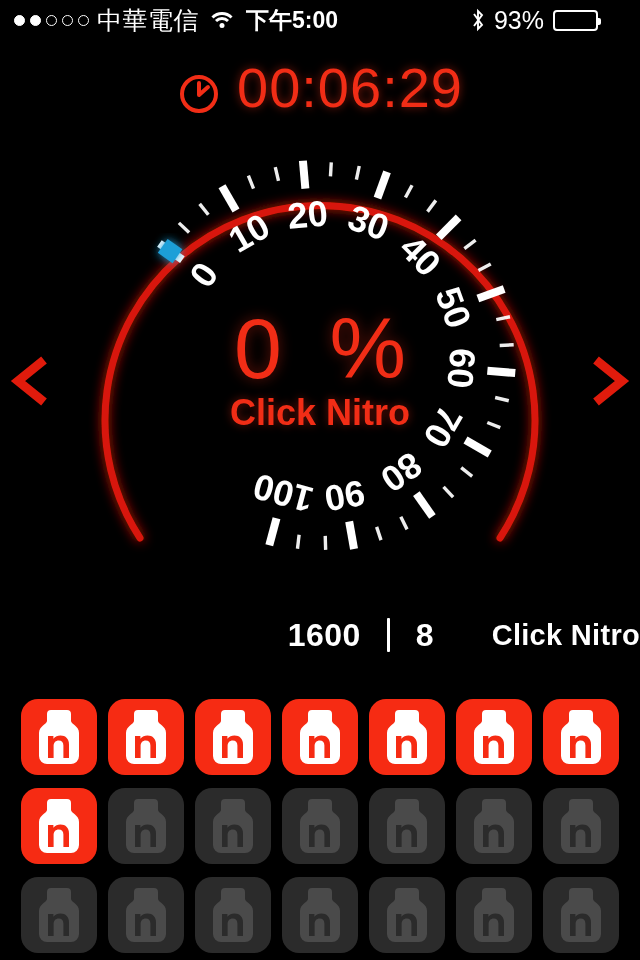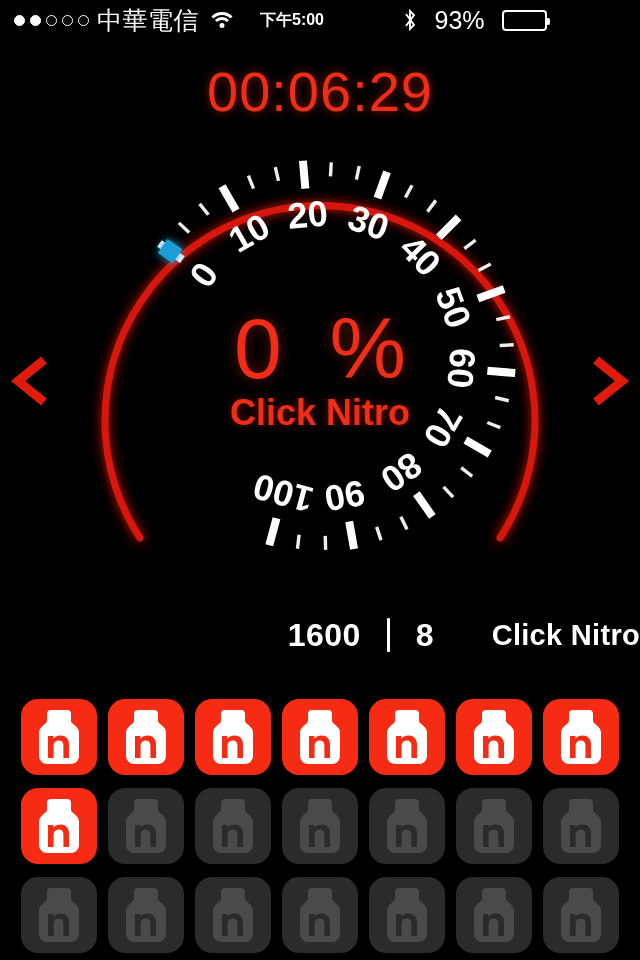--- a/index.html
+++ b/index.html
@@ -37,30 +37,30 @@
     align-items: center;
     gap: 8px;
     flex: 1 1 0;
   }
   .sb-center {
     flex: 0 0 auto;
     display: flex;
     align-items: center;
     justify-content: center;
     font-weight: bold;
-    font-size: 16px;
+    font-size: 23px;
     letter-spacing: 0px;
     margin-right: 28px;
   }
   .sb-right {
     flex: 1 1 0;
     display: flex;
     align-items: center;
-    justify-content: center;
-    gap: 17px;
+    justify-content: flex-end;
+    gap: 9px;
   }
   .signal-dots {
     display: flex;
     align-items: center;
     gap: 5px;
   }
   .dot {
     width: 11px; height: 11px;
     border-radius: 50%;
     border: 1.6px solid #fff;
@@ -120,24 +120,23 @@
     border-radius: 0 2px 2px 0;
   }
 
   
   #timer-row {
     position: absolute;
     top: 52px; left: 0;
     width: 640px;
     height: 64px;
     display: flex;
-    align-items: center;
+    align-items: flex-end;
     justify-content: center;
     gap: 16px;
-    flex-direction: column;
   }
   .clock-icon { width: 44px; height: 44px; display: block; }
   #timer-text {
     color: #f12d16;
     font-size: 56px;
     font-weight: normal;
     letter-spacing: 1px;
     text-shadow: 0 0 10px rgba(241,45,22,0.55);
     line-height: 1;
   }

